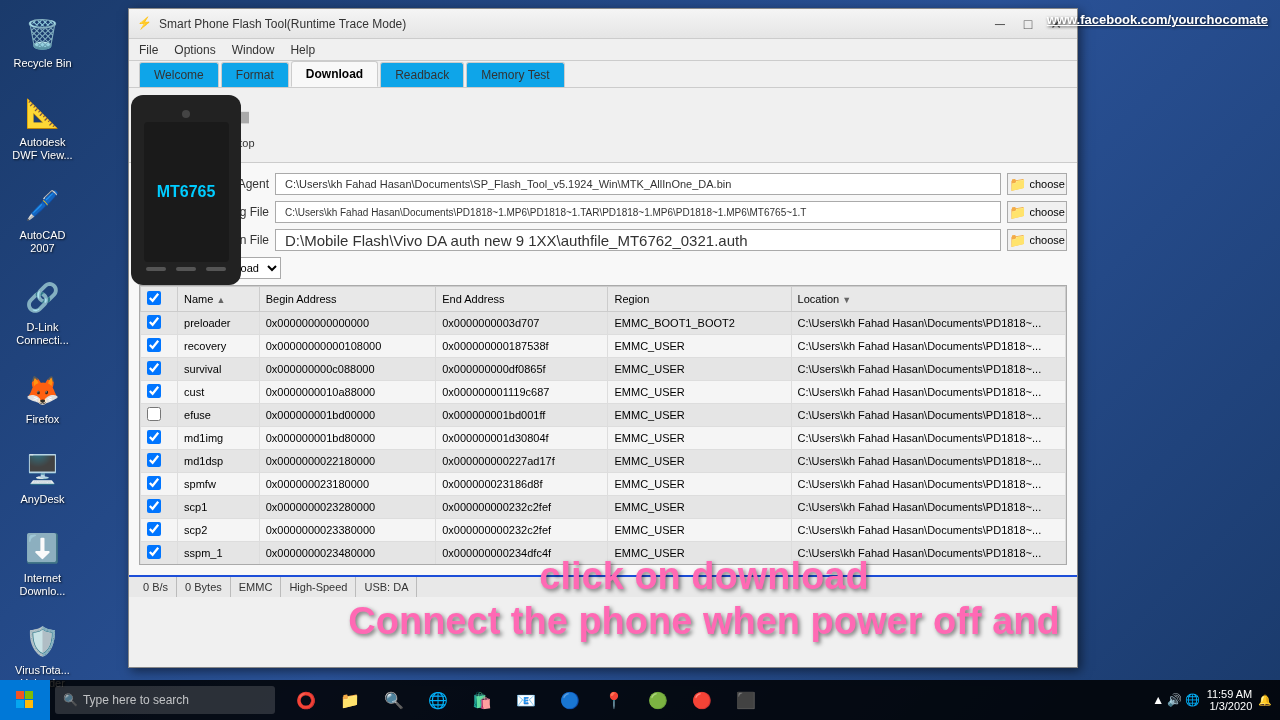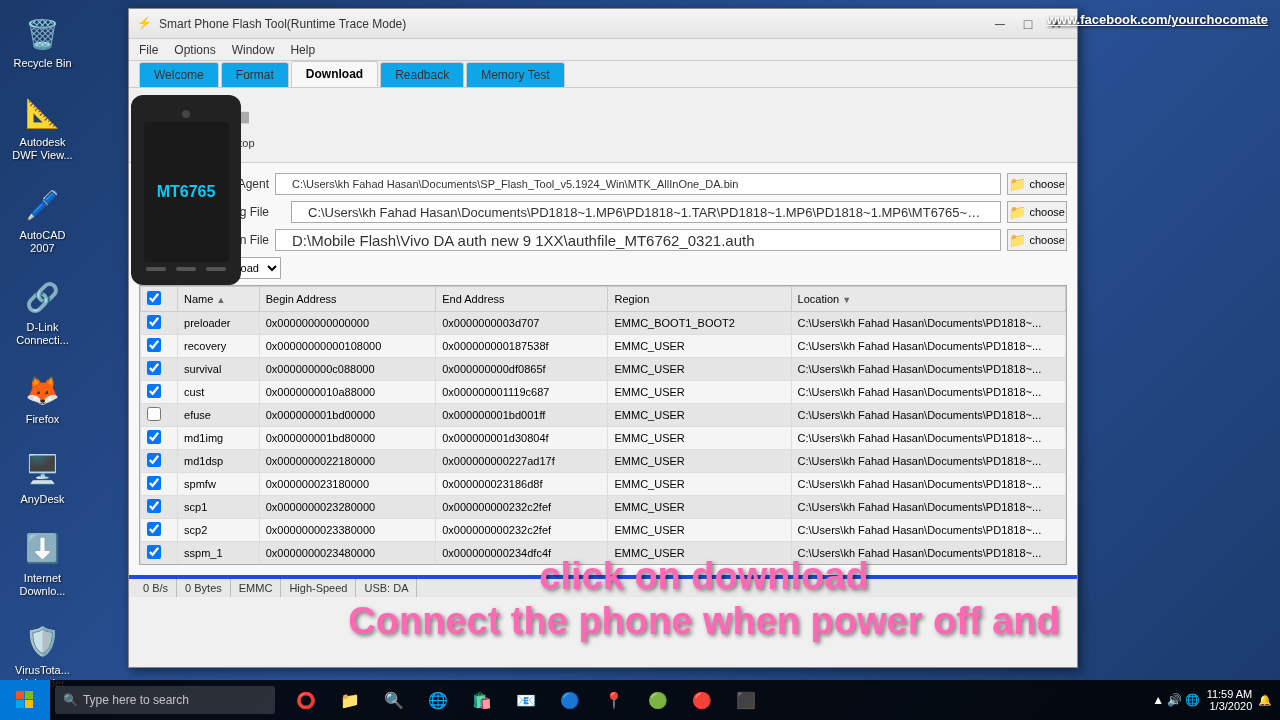--- a/index.html
+++ b/index.html
@@ -48,41 +48,41 @@
     .tabs { display: flex; align-items: flex-end; padding: 0 10px; background: #f0f0f0; border-bottom: 1px solid #ccc; }
     .tab { padding: 5px 14px; border: 1px solid #ccc; border-bottom: none; background: #0ea5e9; cursor: pointer; font-size: 12px; color: #333; border-radius: 3px 3px 0 0; margin-right: 2px; }
     .tab.active { background: #f8f8f8; font-weight: bold; border-bottom: 1px solid #f8f8f8; color: #000; }
 
     
     .content { padding: 10px; background: #f8f8f8; flex: 1; }
 
     
     .form-row { display: flex; align-items: center; margin-bottom: 6px; gap: 6px; }
     .form-label { width: 130px; font-size: 12px; color: #333; text-align: right; flex-shrink: 0; }
-    .form-input { flex: 1; height: 22px; border: 1px solid #aaa; background: white; padding: 0 16px; font-size: 11px; color: #333; overflow: hidden; text-overflow: ellipsis; white-space: nowrap; }
+    .form-input { flex: 1; height: 22px; border: 1px solid #aaa; background: white; padding: 0 9px; font-size: 11px; color: #333; overflow: hidden; text-overflow: ellipsis; white-space: nowrap; }
     .form-btn { width: 60px; height: 22px; background: #f0f0f0; border: 1px solid #aaa; cursor: pointer; display: flex; align-items: center; justify-content: center; gap: 3px; font-size: 11px; flex-shrink: 0; }
     .folder-icon-small { font-size: 14px; color: #f0a020; }
 
     
     .format-row { display: flex; align-items: center; margin-bottom: 6px; gap: 4px; }
     .format-select { height: 22px; border: 1px solid #aaa; background: white; font-size: 11px; padding: 0 4px; cursor: pointer; }
 
     
     .table-container { border: 1px solid #aaa; background: #e5e5e5; overflow-y: auto; max-height: 280px; }
     table { width: 100%; border-collapse: collapse; font-size: 11px; }
     thead { background: #e8e8e8; position: sticky; top: 0; }
     th { padding: 4px 6px; border: 1px solid #ccc; font-weight: normal; text-align: left; cursor: pointer; white-space: nowrap; }
     td { padding: 3px 6px; border: 1px solid #ddd; white-space: nowrap; overflow: hidden; max-width: 200px; text-overflow: ellipsis; }
     tr:nth-child(even) { background: #f5f5f5; }
     .row-check { width: 14px; height: 14px; cursor: pointer; }
     .header-check { width: 14px; height: 14px; }
     .sort-arrow { font-size: 9px; color: #666; }
 
     
-    .status-bar { height: 22px; background: #e8e8e8; border-top: 4px solid #1d4ed8; display: flex; align-items: center; padding: 0 6px; gap: 0; font-size: 11px; color: #333; }
+    .status-bar { height: 22px; background: #e8e8e8; border-top: 2px solid #1d4ed8; display: flex; align-items: center; padding: 0 6px; gap: 0; font-size: 11px; color: #333; }
     .status-seg { border-right: 1px solid #bbb; padding: 0 8px; height: 100%; display: flex; align-items: center; }
 
     
     .overlay-text { position: absolute; bottom: 75px; left: 128px; right: 0; text-align: center; color: #ff69b4; font-size: 38px; font-weight: bold; text-shadow: 2px 2px 4px rgba(0,0,0,0.5); z-index: 200; line-height: 1.2; pointer-events: none; }
 
     
     .phone-mockup { position: absolute; top: 85px; left: 130px; width: 110px; height: 190px; background: #222; border-radius: 12px; display: flex; flex-direction: column; align-items: center; justify-content: center; padding: 10px; z-index: 50; }
     .phone-screen { width: 85px; height: 140px; background: #1a1a1a; border-radius: 4px; display: flex; flex-direction: column; justify-content: center; }
 
     
@@ -193,21 +193,21 @@
         <div class="form-label">Download-Agent</div>
         <input class="form-input" type="text" readonly="" style="font-size: 11px;" value="C:\Users\kh Fahad Hasan\Documents\SP_Flash_Tool_v5.1924_Win\MTK_AllInOne_DA.bin">
         <button class="form-btn">
           <span class="folder-icon-small">📁</span>
           <span>choose</span>
         </button>
       </div>
 
       <div class="form-row">
         <div class="form-label">Scatter-loading File</div>
-        <input class="form-input" type="text" readonly="" style="font-size: 13px; margin-left: 16px;" value="C:\Users\kh Fahad Hasan\Documents\PD1818~1.MP6\PD1818~1.TAR\PD1818~1.MP6\PD1818~1.MP6\MT6765~1.T">
+        <input class="form-input" type="text" readonly="" style="font-size: 10px;" value="C:\Users\kh Fahad Hasan\Documents\PD1818~1.MP6\PD1818~1.TAR\PD1818~1.MP6\PD1818~1.MP6\MT6765~1.T">
         <button class="form-btn">
           <span class="folder-icon-small">📁</span>
           <span>choose</span>
         </button>
       </div>
 
       <div class="form-row">
         <div class="form-label">Authentication File</div>
         <input class="form-input" type="text" readonly="" style="font-size: 15px;" value="D:\Mobile Flash\Vivo DA auth new 9 1XX\authfile_MT6762_0321.auth">
         <button class="form-btn">

